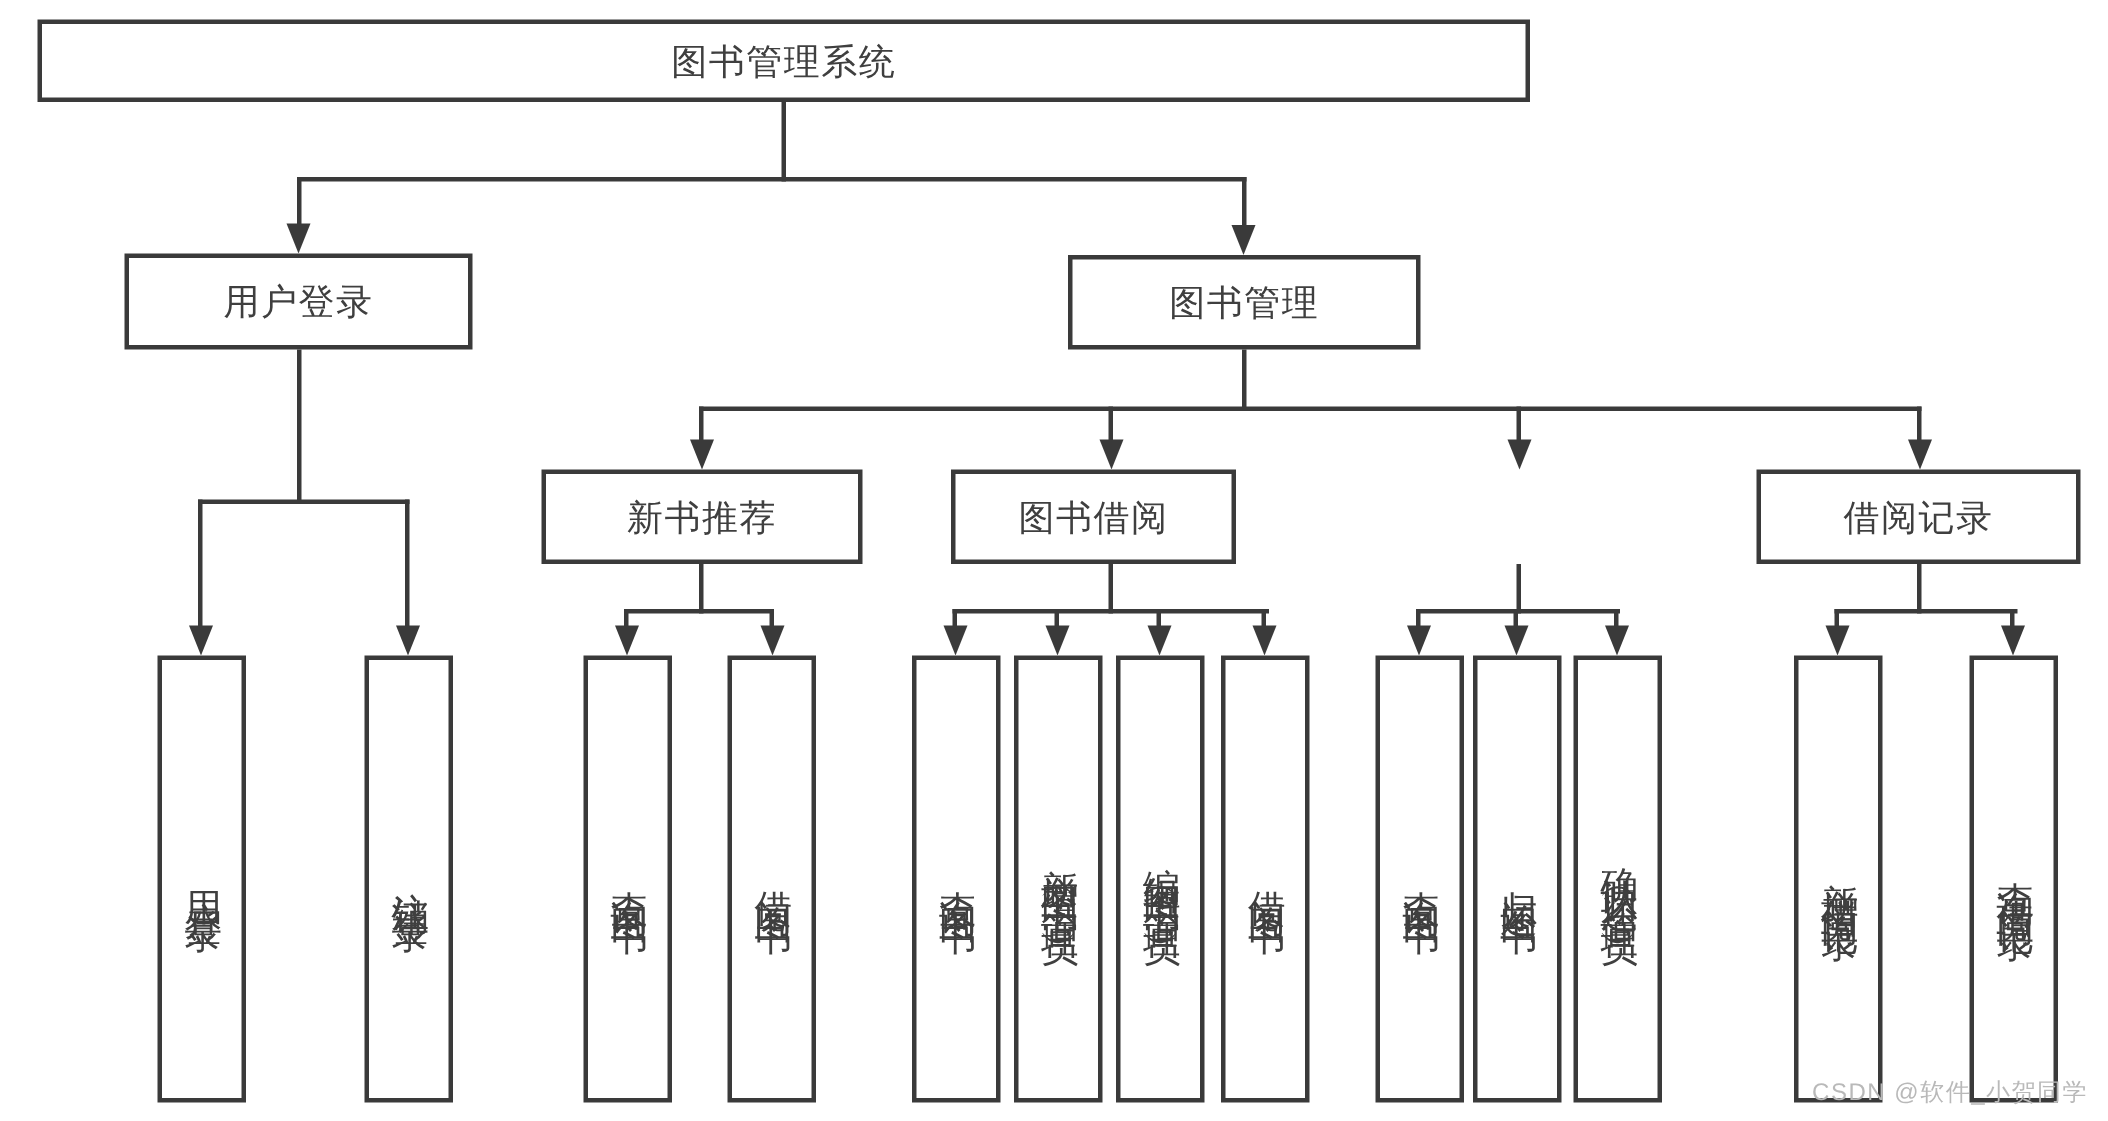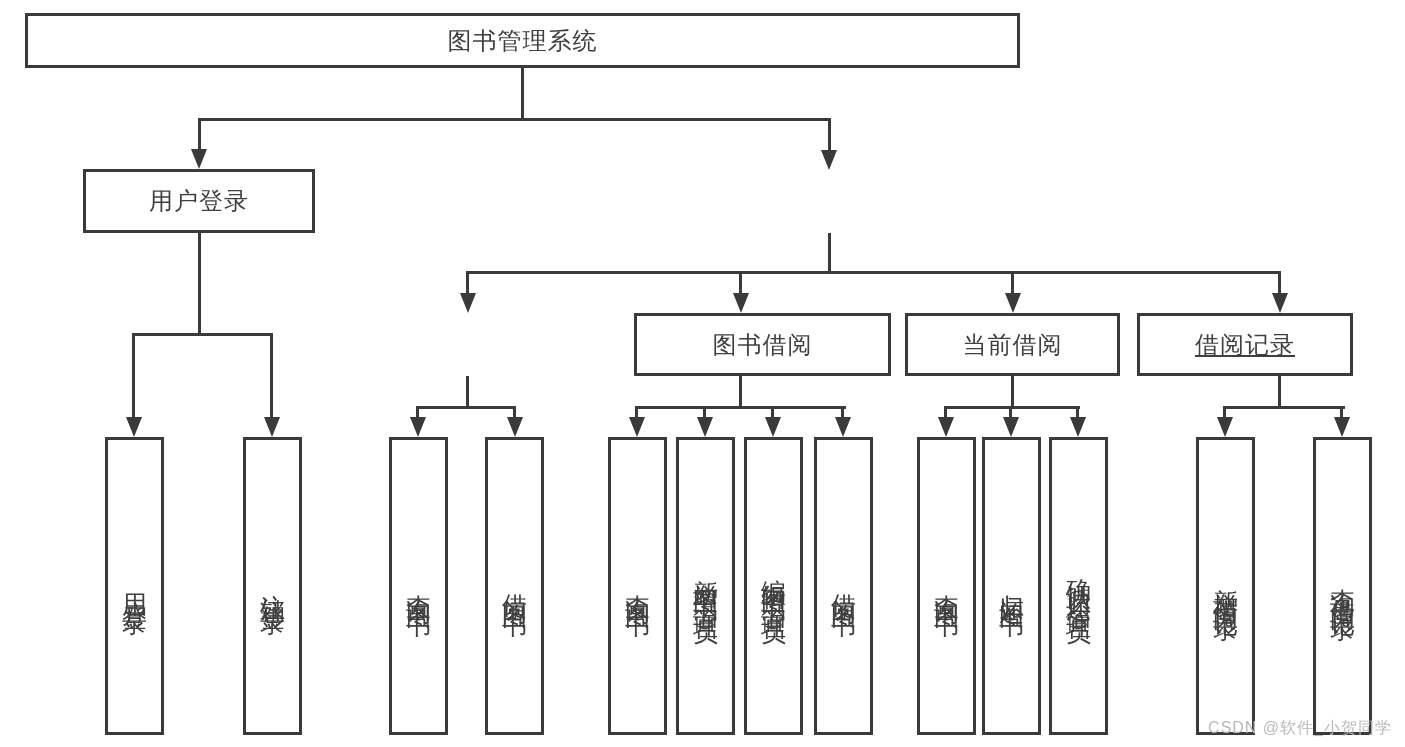--- a/index.html
+++ b/index.html
@@ -62,42 +62,43 @@
   <div class="box h" style="left:25px;top:13px;width:995px;height:55px;">图书管理系统</div>
 
   <div class="line" style="left:521px;top:68px;width:3px;height:53px;"></div>
   <div class="line" style="left:198px;top:118px;width:633px;height:3px;"></div>
   <div class="line" style="left:198px;top:118px;width:3px;height:34px;"></div>
   <div class="arrow" style="left:191px;top:149px;"></div>
   <div class="line" style="left:828px;top:118px;width:3px;height:34px;"></div>
   <div class="arrow" style="left:821px;top:150px;"></div>
 
   <div class="box h" style="left:83px;top:169px;width:232px;height:64px;">用户登录</div>
+  <div class="box h" style="left:712px;top:170px;width:235px;height:63px;">图书管理</div>
 
   <div class="line" style="left:198px;top:233px;width:3px;height:102px;"></div>
   <div class="line" style="left:132px;top:333px;width:141px;height:3px;"></div>
   <div class="line" style="left:132px;top:333px;width:3px;height:86px;"></div>
   <div class="arrow" style="left:126px;top:417px;"></div>
   <div class="line" style="left:270px;top:333px;width:3px;height:86px;"></div>
   <div class="arrow" style="left:264px;top:417px;"></div>
 
   <div class="line" style="left:828px;top:233px;width:3px;height:41px;"></div>
   <div class="line" style="left:466px;top:271px;width:815px;height:3px;"></div>
   <div class="line" style="left:466px;top:271px;width:3px;height:24px;"></div>
   <div class="arrow" style="left:460px;top:293px;"></div>
   <div class="line" style="left:739px;top:271px;width:3px;height:24px;"></div>
   <div class="arrow" style="left:733px;top:293px;"></div>
   <div class="line" style="left:1011px;top:271px;width:3px;height:24px;"></div>
   <div class="arrow" style="left:1005px;top:293px;"></div>
   <div class="line" style="left:1278px;top:271px;width:3px;height:24px;"></div>
   <div class="arrow" style="left:1272px;top:293px;"></div>
 
-  <div class="box h" style="left:634px;top:313px;width:257px;height:63px;">图书借阅</div>
-  <div class="box h" style="left:905px;top:313px;width:215px;height:63px;">当前借阅</div>
-  <div class="box h" style="left:1137px;top:313px;width:216px;height:63px;text-decoration:underline;">借阅记录</div>
+  <div class="box h" style="left:361px;top:313px;width:214px;height:63px;">新书推荐</div>
+  <div class="box h" style="left:634px;top:313px;width:190px;height:63px;">图书借阅</div>
+  <div class="box h" style="left:1171px;top:313px;width:216px;height:63px;">借阅记录</div>
 
   <div class="line" style="left:466px;top:376px;width:3px;height:33px;"></div>
   <div class="line" style="left:416px;top:406px;width:100px;height:3px;"></div>
   <div class="line" style="left:416px;top:406px;width:3px;height:14px;"></div>
   <div class="arrow" style="left:410px;top:417px;"></div>
   <div class="line" style="left:513px;top:406px;width:3px;height:14px;"></div>
   <div class="arrow" style="left:507px;top:417px;"></div>
 
   <div class="line" style="left:739px;top:376px;width:3px;height:33px;"></div>
   <div class="line" style="left:635px;top:406px;width:211px;height:3px;"></div>

